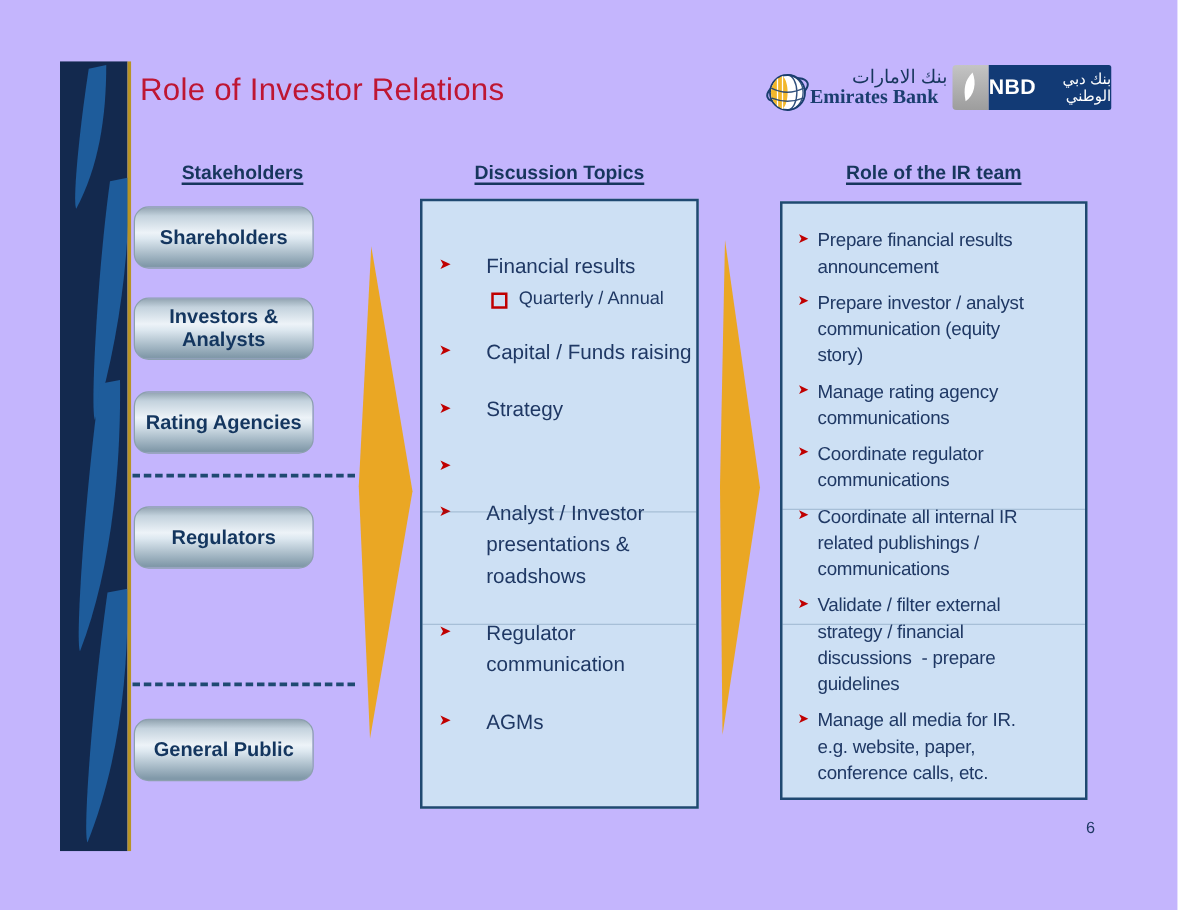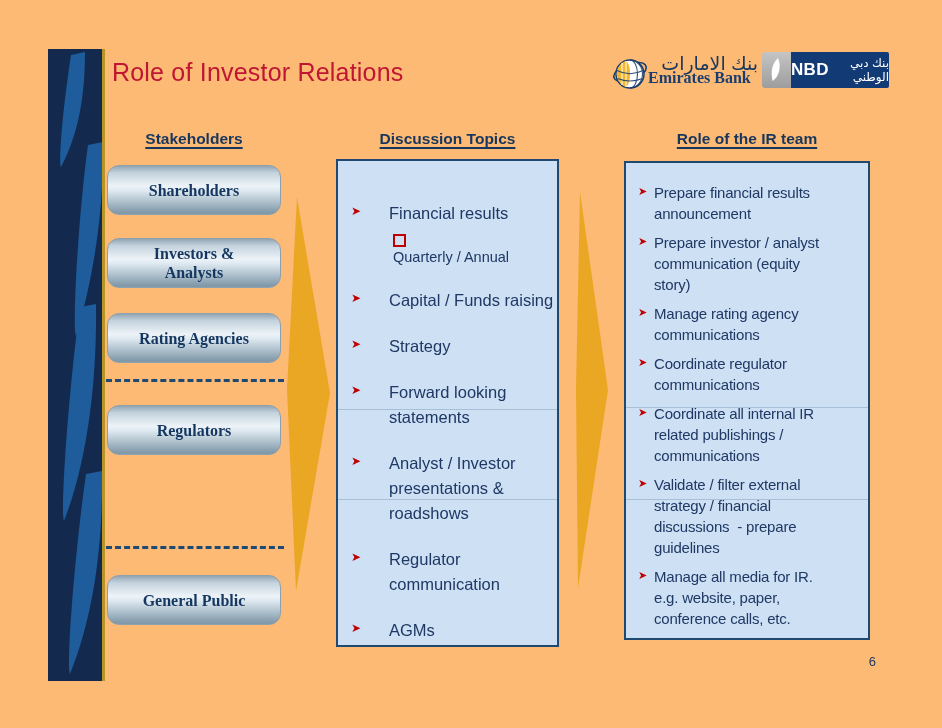--- a/index.html
+++ b/index.html
@@ -1,63 +1,63 @@
 <!DOCTYPE html>
 <html><head>
 <meta charset="utf-8">
 <style>
   html,body{margin:0;padding:0;background:#ffffff;}
-  .slide{position:relative;width:942px;height:728px;background:#fdba74;overflow:hidden;
+  .slide{position:relative;width:942px;height:728px;background:#c4b5fd;overflow:hidden;
          font-family:"Liberation Sans","DejaVu Sans",sans-serif;}
   .abs{position:absolute;}
 
   
   .sidebar{left:48px;top:49px;width:57px;height:632px;}
 
   
   .title{left:112px;top:58px;font-size:25px;color:#BE1633;letter-spacing:.2px;white-space:pre;}
 
   
   .em-globe{left:612px;top:50px;width:36px;height:44px;}
-  .em-ar{left:648px;top:52px;width:110px;font-size:19px;color:#17365D;text-align:right;direction:rtl;}
+  .em-ar{left:648px;top:52px;width:110px;font-size:15px;color:#17365D;text-align:right;direction:rtl;}
   .em-en{left:648px;top:69px;width:110px;font-size:16px;font-weight:bold;color:#1B3E6F;
          font-family:"Liberation Serif","DejaVu Serif",serif;text-align:left;white-space:pre;}
   .nbd-gray{left:762px;top:52px;width:29px;height:36px;border-radius:3px 0 0 3px;
             background:linear-gradient(180deg,#c4c4c4,#9d9d9d);display:flex;align-items:center;justify-content:center;}
   .nbd-navy{left:791px;top:52px;width:98px;height:36px;background:#123A75;border-radius:0 2px 2px 0;
             display:flex;align-items:center;justify-content:center;gap:3px;color:#fff;}
   .nbd-latin{font-size:17px;font-weight:bold;letter-spacing:.3px;}
   .nbd-ar{font-size:12px;direction:rtl;}
 
   
   .colhead{top:130px;font-size:15.5px;font-weight:bold;color:#17365D;text-align:center;
            text-decoration:underline;text-underline-offset:3px;text-decoration-thickness:2px;}
   .h1{left:107px;width:174px;} .h2{left:336px;width:223px;} .h3{left:624px;width:246px;}
 
   
-  .pill{left:107px;width:174px;height:50px;border-radius:12px;border:1px solid #8CA0AE;box-sizing:border-box;
+  .pill{left:107px;width:144px;height:50px;border-radius:12px;border:1px solid #8CA0AE;box-sizing:border-box;
         background:linear-gradient(180deg,#93a5b2 0%,#c3d2dd 14%,#edf3f8 42%,#dde8f0 52%,#a7bac7 78%,#8199a9 97%);
-        display:flex;align-items:center;justify-content:center;font-family:Liberation Serif, serif;}
+        display:flex;align-items:center;justify-content:center;}
   .pill span{font-size:16px;font-weight:bold;color:#14365F;text-align:center;line-height:19px;white-space:pre-line;}
   .dash{left:106px;width:178px;height:0;border-top:3px dashed #1F4971;}
 
   
   .arrows{left:0;top:0;width:942px;height:728px;pointer-events:none;}
 
   
   .cbox{background:#CDE0F4;border:2px solid #1F4971;box-sizing:border-box;}
   .box2{left:336px;top:159px;width:223px;height:488px;padding:40px 6px 0 13px;}
   .box3{left:624px;top:161px;width:246px;height:479px;padding:19px 4px 0 12px;}
   .divider{height:0;border-top:1px solid rgba(31,73,113,.22);}
 
   .brow,.rrow{display:flex;align-items:flex-start;}
   .bullet{flex:0 0 18px;color:#C00000;font-size:12px;padding-top:4px;line-height:1;}
   .btext{font-size:16.5px;line-height:25px;color:#1F3864;white-space:pre;margin-left:20px;}
   .d-item{margin-bottom:21px;}
-  .srow{display:flex;align-items:flex-start;margin:3px 0 0 42px;flex-direction:column;}
+  .srow{display:flex;align-items:flex-start;margin:3px 0 0 42px;}
   .sq{flex:0 0 9px;width:9px;height:9px;border:2px solid #C00000;margin:5px 9px 0 0;box-sizing:content-box;background:#fff0;}
   .stext{font-size:14.5px;line-height:20px;color:#1F3864;white-space:pre;}
   .r-item{margin-bottom:8px;}
   .rtext{font-size:15px;line-height:21px;color:#1F3864;white-space:pre;letter-spacing:-0.2px;}
   .box3 .bullet{flex-basis:16px;font-size:11px;}
 
   .pagenum{left:856px;top:654px;width:20px;font-size:13px;color:#1F3864;text-align:right;}
 </style>
 </head>
 <body>
@@ -148,22 +148,20 @@
     <div class="d-item brow">
       <span class="bullet">➤</span>
       <span class="btext">Capital / Funds raising</span>
     </div>
     <div class="d-item brow">
       <span class="bullet">➤</span>
       <span class="btext">Strategy</span>
     </div>
     <div class="d-item brow">
       <span class="bullet">➤</span>
-      <span class="btext">Forward looking
-statements</span>
     </div>
     <div class="d-item brow">
       <span class="bullet">➤</span>
       <span class="btext">Analyst / Investor
 presentations &amp;
 roadshows</span>
     </div>
     <div class="d-item brow">
       <span class="bullet">➤</span>
       <span class="btext">Regulator

